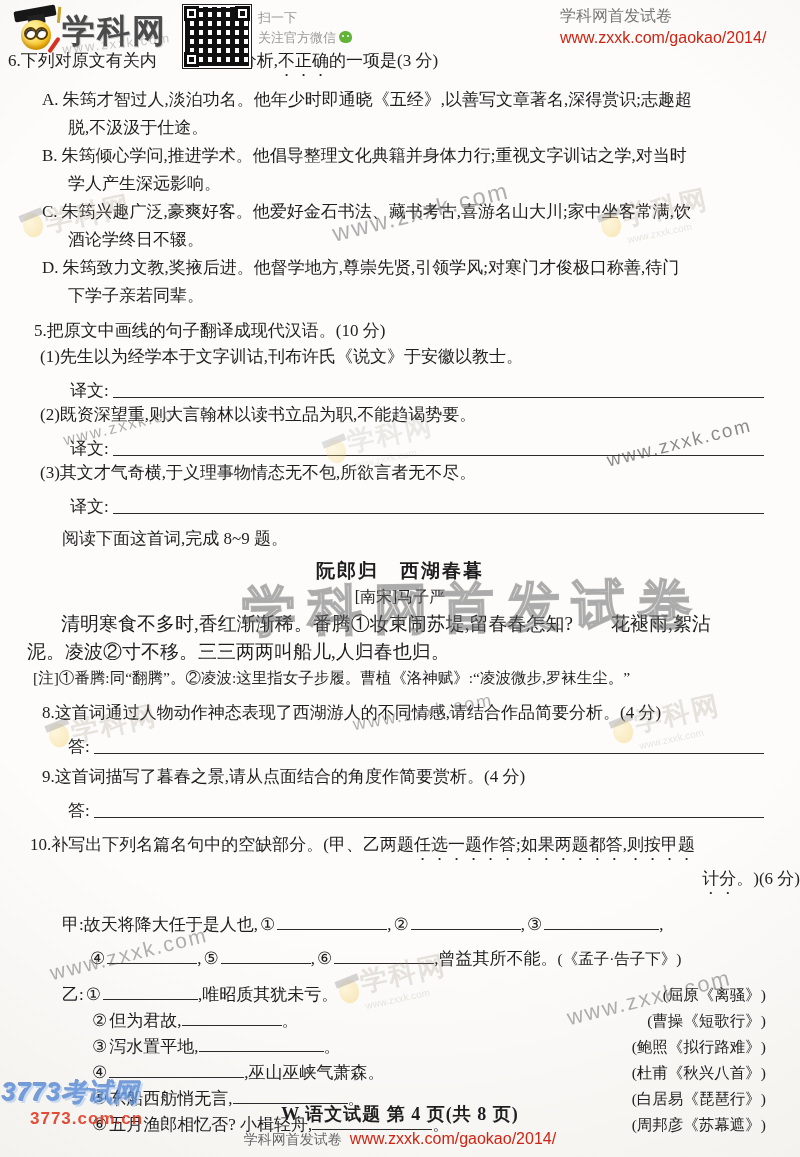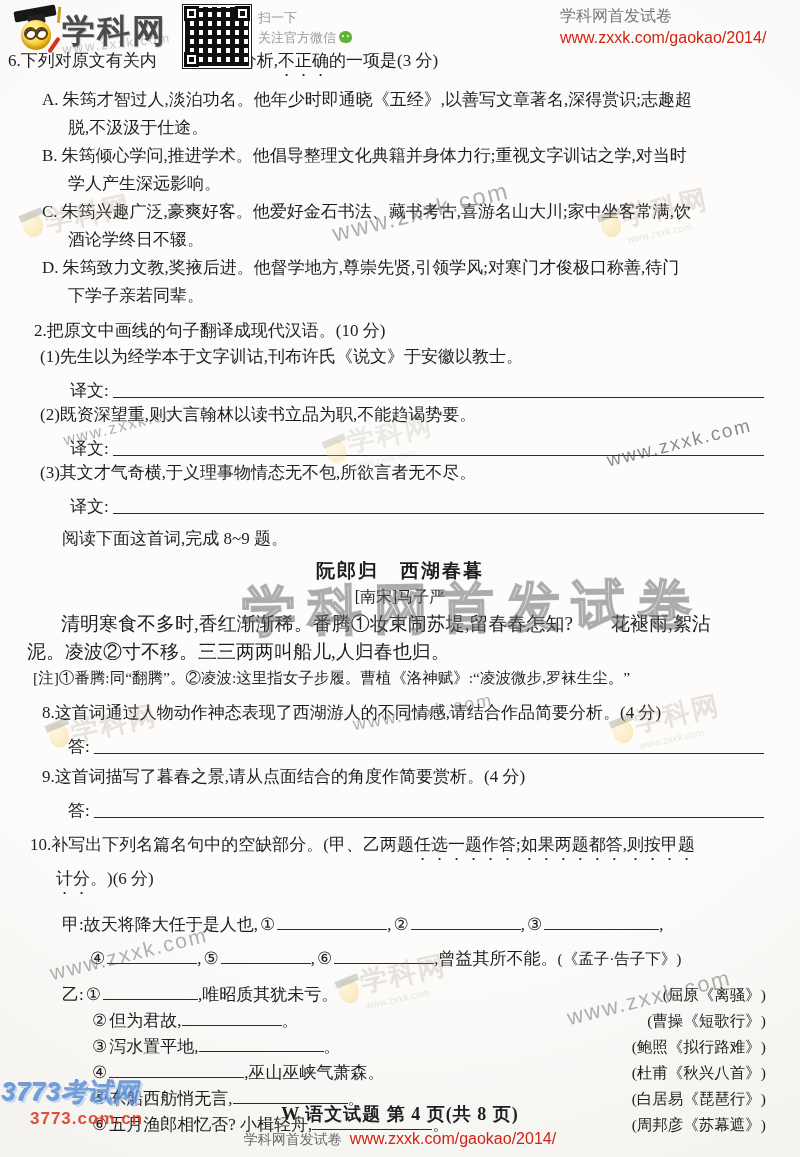--- a/index.html
+++ b/index.html
@@ -68,21 +68,21 @@
   .poem{margin-left:27px;margin-right:40px;font-size:19px;line-height:28px;margin-top:2px;}
   .poem .ind{display:inline-block;width:34px;}
   .note{margin-left:33px;font-size:15.5px;line-height:24px;}
   
   .q89{margin-left:42px;font-size:17px;}
   .q89 .stem{margin-top:10px;}
   .q89 .ans-row{margin-left:26px;}
   
   .q10{margin-left:30px;margin-top:8px;font-size:17px;}
   .q10 .stem1{line-height:30px;}
-  .q10 .stem2{margin-left:26px;line-height:30px;}
+  .q10 .stem2{margin-left:26px;line-height:30px;text-align:right;}
   .jia1{margin-left:32px;margin-top:10px;line-height:34px;}
   .jia2{margin-left:58px;line-height:34px;}
   .num{margin:0 2px;}
   .yi{margin-left:32px;margin-right:34px;display:flex;justify-content:space-between;line-height:26px;}
   .yi.first{margin-top:6px;}
   .yi .indent{padding-left:28px;}
   .src{font-size:15.5px;white-space:nowrap;}
   
   .footer{position:absolute;left:0;right:0;top:1102px;text-align:center;}
   .pageno{font-size:18px;font-weight:bold;letter-spacing:1px;}
@@ -152,21 +152,21 @@
       <div class="nowrap"><span class="opt-label">C.</span><span>朱筠兴趣广泛,豪爽好客。他爱好金石书法、藏书考古,喜游名山大川;家中坐客常满,饮</span></div>
       <div class="opt-line2 nowrap">酒论学终日不辍。</div>
     </div>
     <div class="opt">
       <div class="nowrap"><span class="opt-label">D.</span><span>朱筠致力文教,奖掖后进。他督学地方,尊崇先贤,引领学风;对寒门才俊极口称善,待门</span></div>
       <div class="opt-line2 nowrap">下学子亲若同辈。</div>
     </div>
   </div>
 
   <div class="q7">
-    <div class="stem nowrap">2.把原文中画线的句子翻译成现代汉语。(10 分)</div>
+    <div class="stem nowrap">5.把原文中画线的句子翻译成现代汉语。(10 分)</div>
     <div class="sub nowrap">(1)先生以为经学本于文字训诂,刊布许氏《说文》于安徽以教士。</div>
     <div class="ans-row">
       <span>译文:</span>
         <span class="fill-line"></span>
     </div>
     <div class="sub nowrap">(2)既资深望重,则大言翰林以读书立品为职,不能趋谒势要。</div>
     <div class="ans-row">
       <span>译文:</span>
         <span class="fill-line"></span>
     </div>

